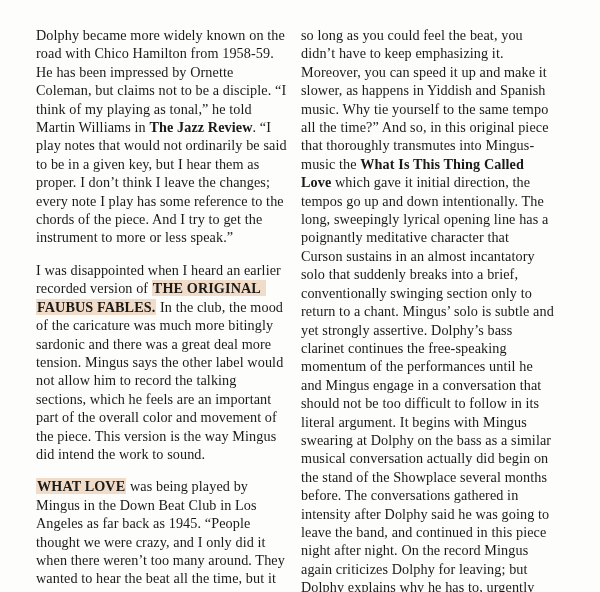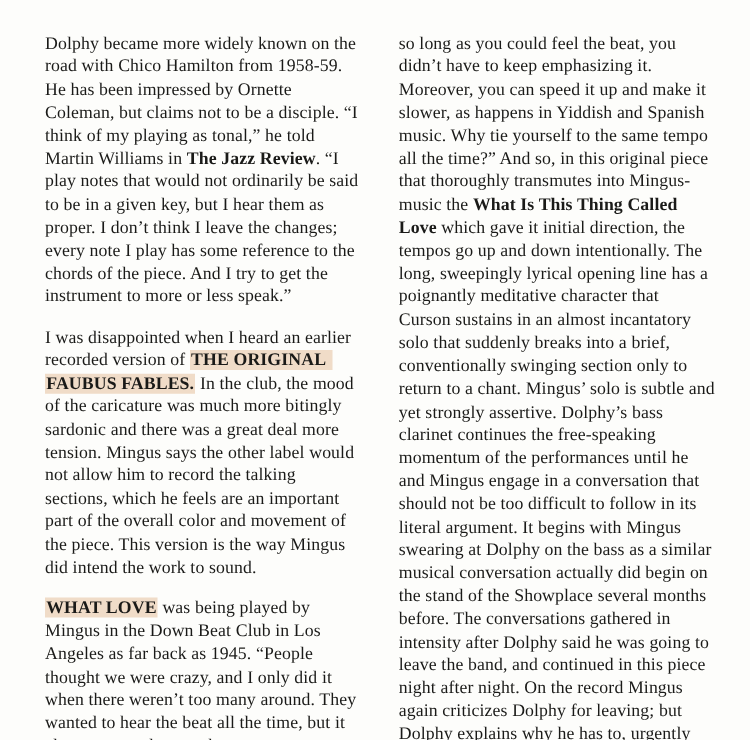--- a/index.html
+++ b/index.html
@@ -17,21 +17,21 @@
   .page {
     position: relative;
     width: 600px;
     height: 592px;
     box-sizing: border-box;
     padding: 26px 28px 10px 36px;
   }
   .columns {
     display: flex;
     flex-direction: row;
-    gap: 30px;
+    gap: 12px;
     height: 100%;
   }
   .col {
     width: 253px;
     flex: 0 0 253px;
   }
   p {
     margin: 0 0 14px 0;
     font-size: 14.2px;
     line-height: 18.4px;

